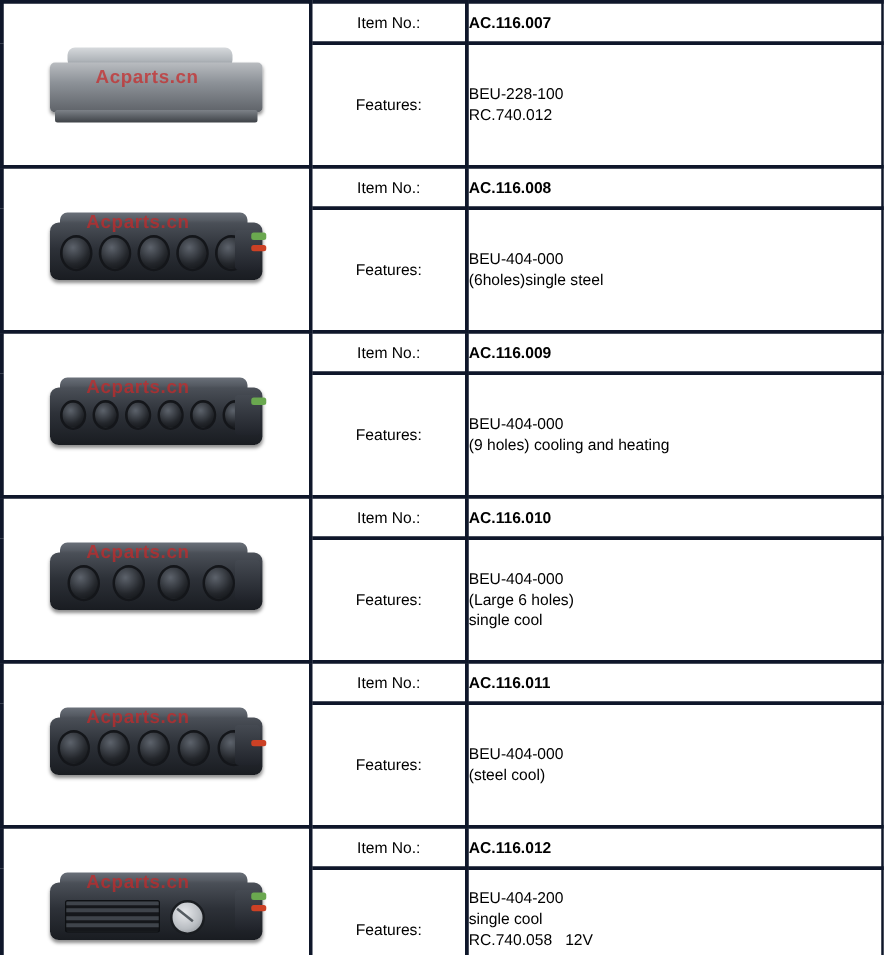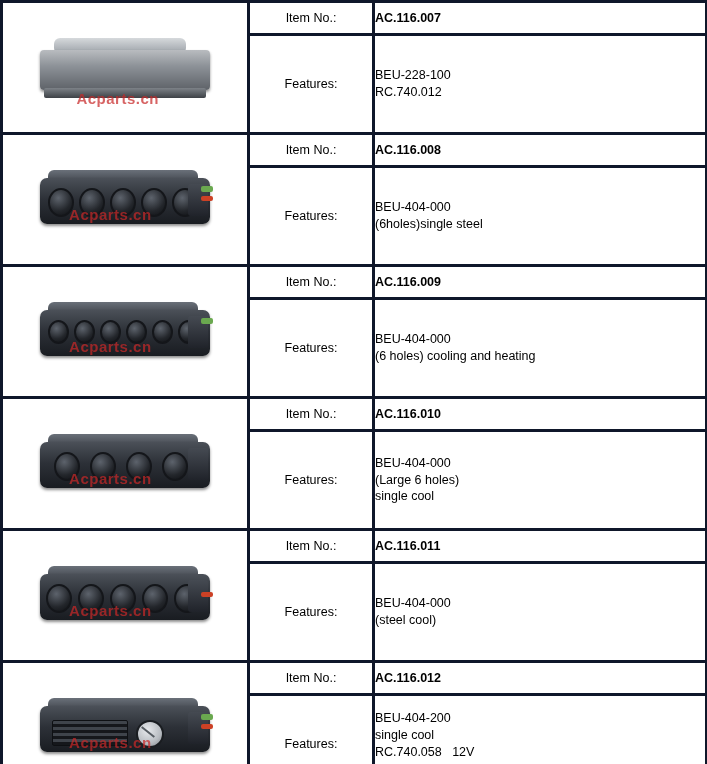--- a/index.html
+++ b/index.html
@@ -167,21 +167,20 @@
     left: 50%;
     top: 50%;
     transform: translate(-50%,-50%) ;
     font-family: "Liberation Sans", sans-serif;
     font-size: 15px;
     font-weight: bold;
     color: rgba(200,40,40,0.72);
     letter-spacing: .5px;
     pointer-events: none;
     white-space: nowrap;
-    margin-top: 36px;
   }
   .wm-a { top: 46%; left: 47%; }
   .wm-b { top: 33%; left: 44%; }
 </style>
 </head>
 <body>
 
 <table class="catalog">
   <colgroup>
     <col style="width:247px">
@@ -257,21 +256,21 @@
         </div>
         <span class="watermark wm-b">Acparts.cn</span>
       </td>
       <td class="label-cell">Item No.:</td>
       <td class="value-cell itemno">AC.116.009</td>
     </tr>
     <tr class="row-features">
       <td class="label-cell">Features:</td>
       <td class="value-cell">
         <span class="feat-line">BEU-404-000</span>
-        <span class="feat-line">(6 holes) cooling and heating</span>
+        <span class="feat-line">(9 holes) cooling and heating</span>
       </td>
     </tr>
 
     <tr class="row-item-no">
       <td class="img-cell" rowspan="2">
         <div class="unit">
           <div class="top"></div>
           <div class="body"></div>
           <div class="vents" style="left:14px;gap:10px;">
             <div class="vent"></div>

